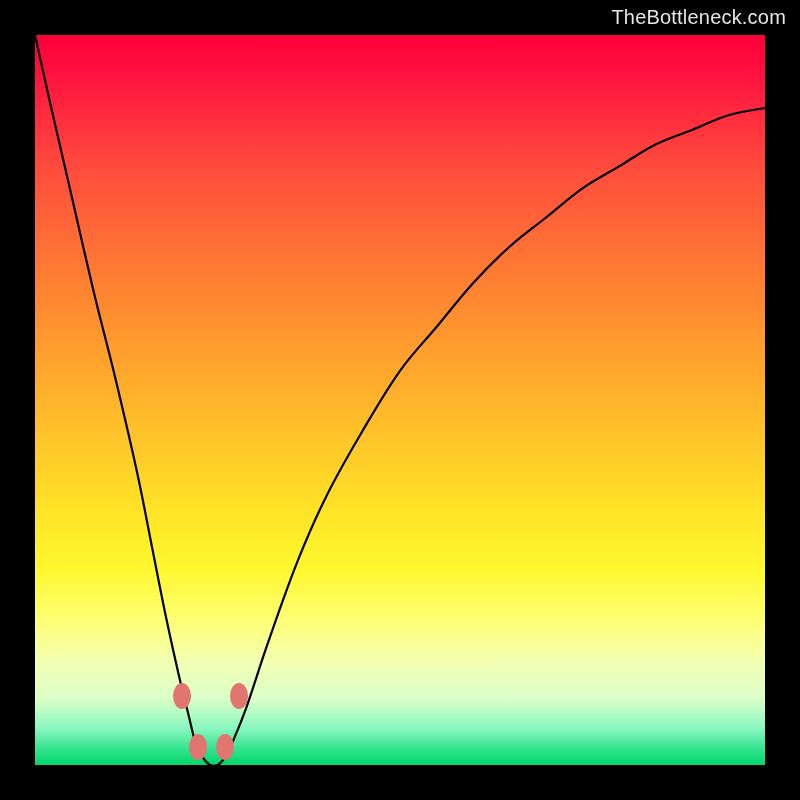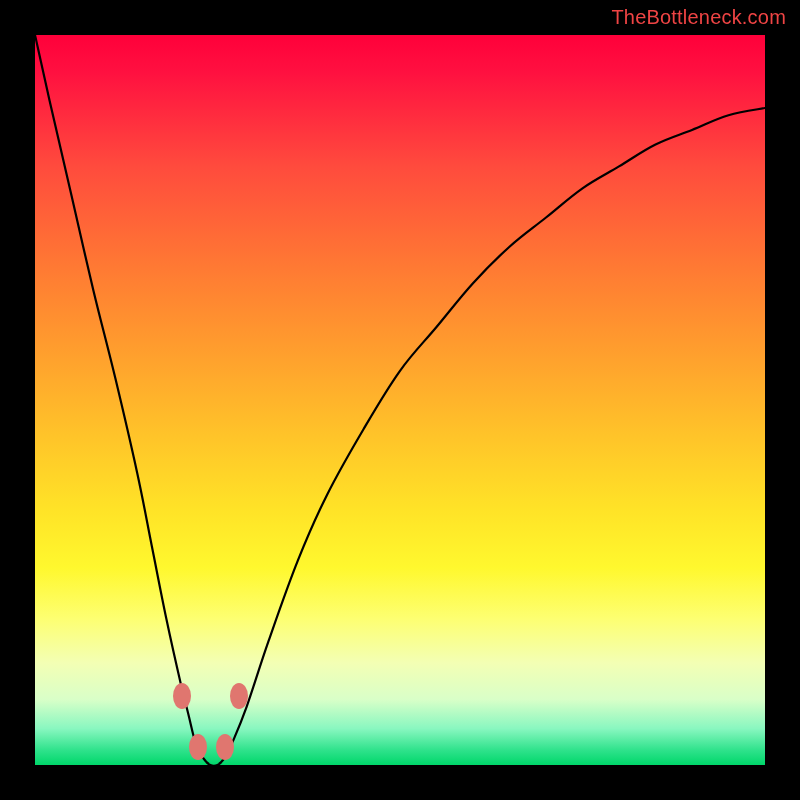--- a/index.html
+++ b/index.html
@@ -37,21 +37,21 @@
       #d9ffc8 91%,
       #89f7c0 95%,
       #2ee28b 98%,
       #00d76a 100%
     );
   }
   .watermark {
     position: absolute;
     top: 6px;
     right: 14px;
-    color: #ef4444;
+    color: #e5e5e5;
     font-size: 20px;
     font-weight: 500;
     letter-spacing: 0.2px;
     z-index: 5;
   }
   svg.curve {
     position: absolute;
     left: 0;
     top: 0;
     width: 730px;

